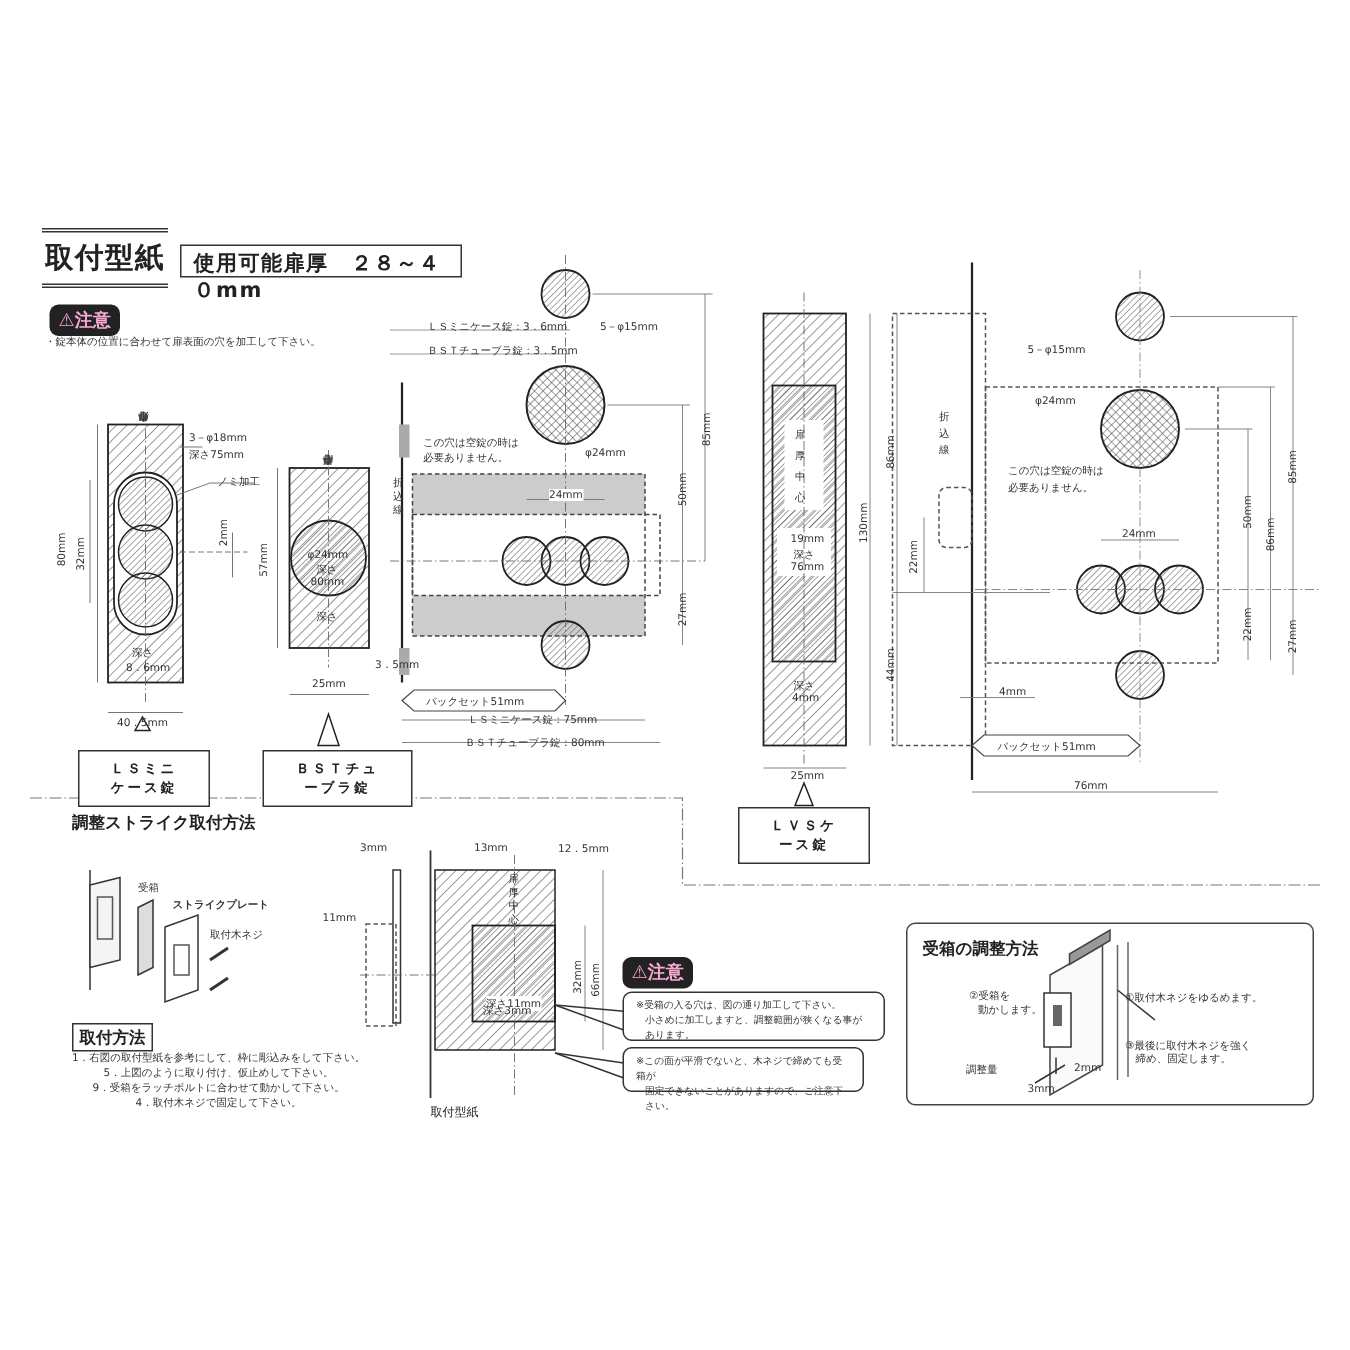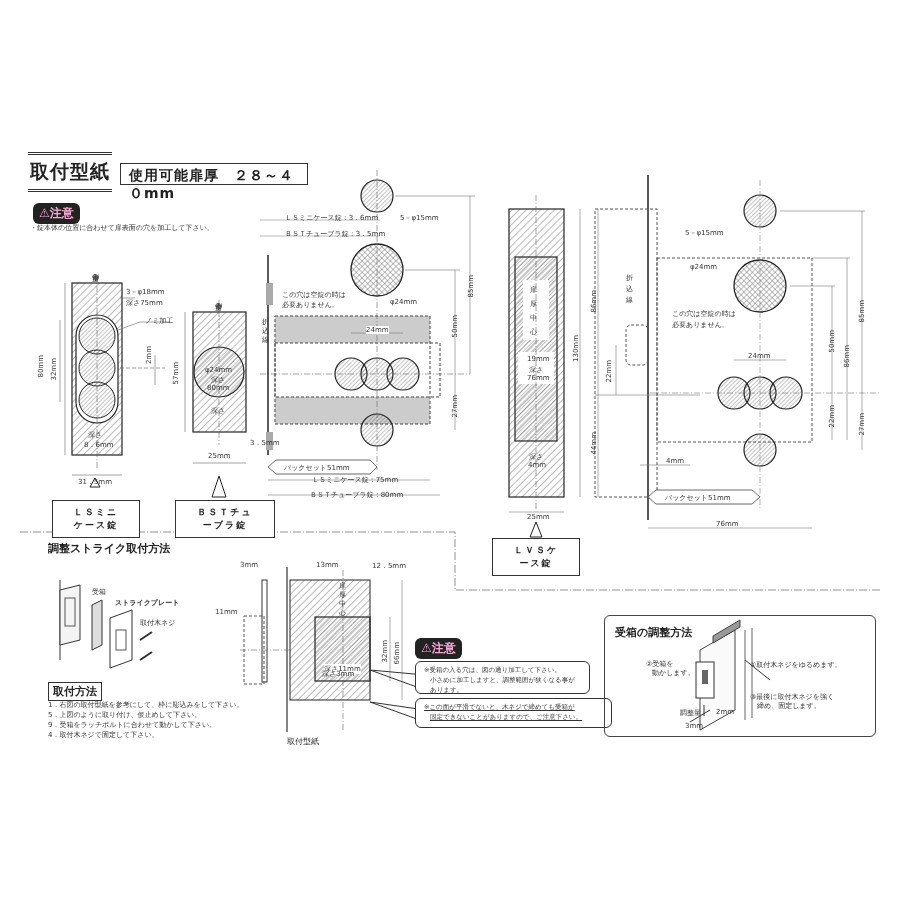--- a/index.html
+++ b/index.html
@@ -12,21 +12,21 @@
               font-size: 14px; font-weight: bold; padding: 3px 8px; letter-spacing: 1px; }
   .caution-badge { background: #222; color: #f9a8d4; border-radius: 6px; font-weight: bold;
                    font-size: 12px; padding: 2px 6px; }
   .note { font-size: 7px; color: #333; }
   .label-box { border: 1.5px solid #333; font-size: 9px; font-weight: bold; text-align: center;
                padding: 5px 16px; background: #fff; letter-spacing: 2px; }
   .lbl { font-size: 7px; color: #333; white-space: nowrap; }
   .lbl-v { font-size: 7px; color: #333; writing-mode: vertical-rl; transform: rotate(180deg); white-space: nowrap; }
   .sec-title { font-size: 11px; font-weight: bold; }
   .box-title { font-size: 11px; font-weight: bold; border: 1.5px solid #333; padding: 1px 4px; }
-  .steps { font-size: 7px; line-height: 10px; color: #333; }
+  .steps { font-size: 7px; line-height: 10px; color: #333; text-align: center; }
   .callout { border: 1.5px solid #333; border-radius: 6px; font-size: 6.5px; line-height: 10px;
              padding: 3px 8px; background: #fff; color: #333; }
   .adj-panel { left: 604px; top: 615px; width: 272px; height: 122px; border: 1.2px solid #444; border-radius: 6px; }
   svg { position: absolute; left: 0; top: 0; }
 </style>
 </head>
 <body>
 
 <svg width="900" height="900">
   <defs>
@@ -185,21 +185,21 @@
 
 <div class="abs lbl" style="left:126px;top:287px;">3－φ18mm</div>
 <div class="abs lbl" style="left:126px;top:298px;">深さ75mm</div>
 <div class="abs lbl" style="left:145px;top:316px;">ノミ加工</div>
 <div class="abs lbl-v" style="left:91px;top:287px;">扉厚中心</div>
 <div class="abs lbl-v" style="left:37px;top:355px;">80mm</div>
 <div class="abs lbl-v" style="left:50px;top:358px;">32mm</div>
 <div class="abs lbl-v" style="left:145px;top:346px;">2mm</div>
 <div class="abs lbl" style="left:88px;top:430px;">深さ</div>
 <div class="abs lbl" style="left:84px;top:440px;">8．6mm</div>
-<div class="abs lbl" style="left:78px;top:477px;">31．5mm</div>
+<div class="abs lbl" style="left:78px;top:477px;">40．5mm</div>
 <div class="abs label-box" style="left:52px;top:500px;width:88px;">ＬＳミニケース錠</div>
 
 <div class="abs lbl-v" style="left:214px;top:316px;">扉厚中心</div>
 <div class="abs lbl" style="left:205px;top:366px;">φ24mm</div>
 <div class="abs lbl" style="left:211px;top:375px;">深さ</div>
 <div class="abs lbl" style="left:207px;top:384px;">80mm</div>
 <div class="abs lbl" style="left:211px;top:406px;">深さ</div>
 <div class="abs lbl" style="left:207px;top:438px;margin-left:43px;">3．5mm</div>
 <div class="abs lbl-v" style="left:172px;top:362px;">57mm</div>
 <div class="abs lbl" style="left:208px;top:452px;">25mm</div>
@@ -270,27 +270,27 @@
 <div class="abs lbl" style="left:324px;top:664px;background:#fff;">深さ11mm</div>
 <div class="abs lbl" style="left:296px;top:669px;margin-left:26px;">深さ3mm</div>
 <div class="abs" style="left:287px;top:736px;font-size:8px;">取付型紙</div>
 
 <div class="abs caution-badge" style="left:415px;top:638px;">⚠注意</div>
 <div class="abs callout" style="left:415px;top:661px;width:175px;height:33px;">
   <div>※受箱の入る穴は、図の通り加工して下さい。</div>
   <div style="padding-left:6px;">小さめに加工しますと、調整範囲が狭くなる事が</div>
   <div style="padding-left:6px;">あります。</div>
 </div>
-<div class="abs callout" style="left:415px;top:698px;width:197px;height:30px;text-decoration:underline;">
+<div class="abs callout" style="left:415px;top:698px;width:161px;height:30px;">
   <div>※この面が平滑でないと、木ネジで締めても受箱が</div>
   <div style="padding-left:6px;">固定できないことがありますので、ご注意下さい。</div>
 </div>
 
 <div class="abs adj-panel"></div>
 <div class="abs sec-title" style="left:615px;top:625px;">受箱の調整方法</div>
 <div class="abs lbl" style="left:646px;top:659px;">②受箱を</div>
 <div class="abs lbl" style="left:652px;top:668px;">動かします。</div>
 <div class="abs lbl" style="left:750px;top:660px;">①取付木ネジをゆるめます。</div>
 <div class="abs lbl" style="left:750px;top:692px;">③最後に取付木ネジを強く</div>
 <div class="abs lbl" style="left:757px;top:701px;">締め、固定します。</div>
-<div class="abs lbl" style="left:680px;top:708px;">調整量</div>
+<div class="abs lbl" style="left:644px;top:708px;">調整量</div>
 <div class="abs lbl" style="left:716px;top:708px;">2mm</div>
 <div class="abs lbl" style="left:685px;top:722px;">3mm</div>
 
 </body></html>

